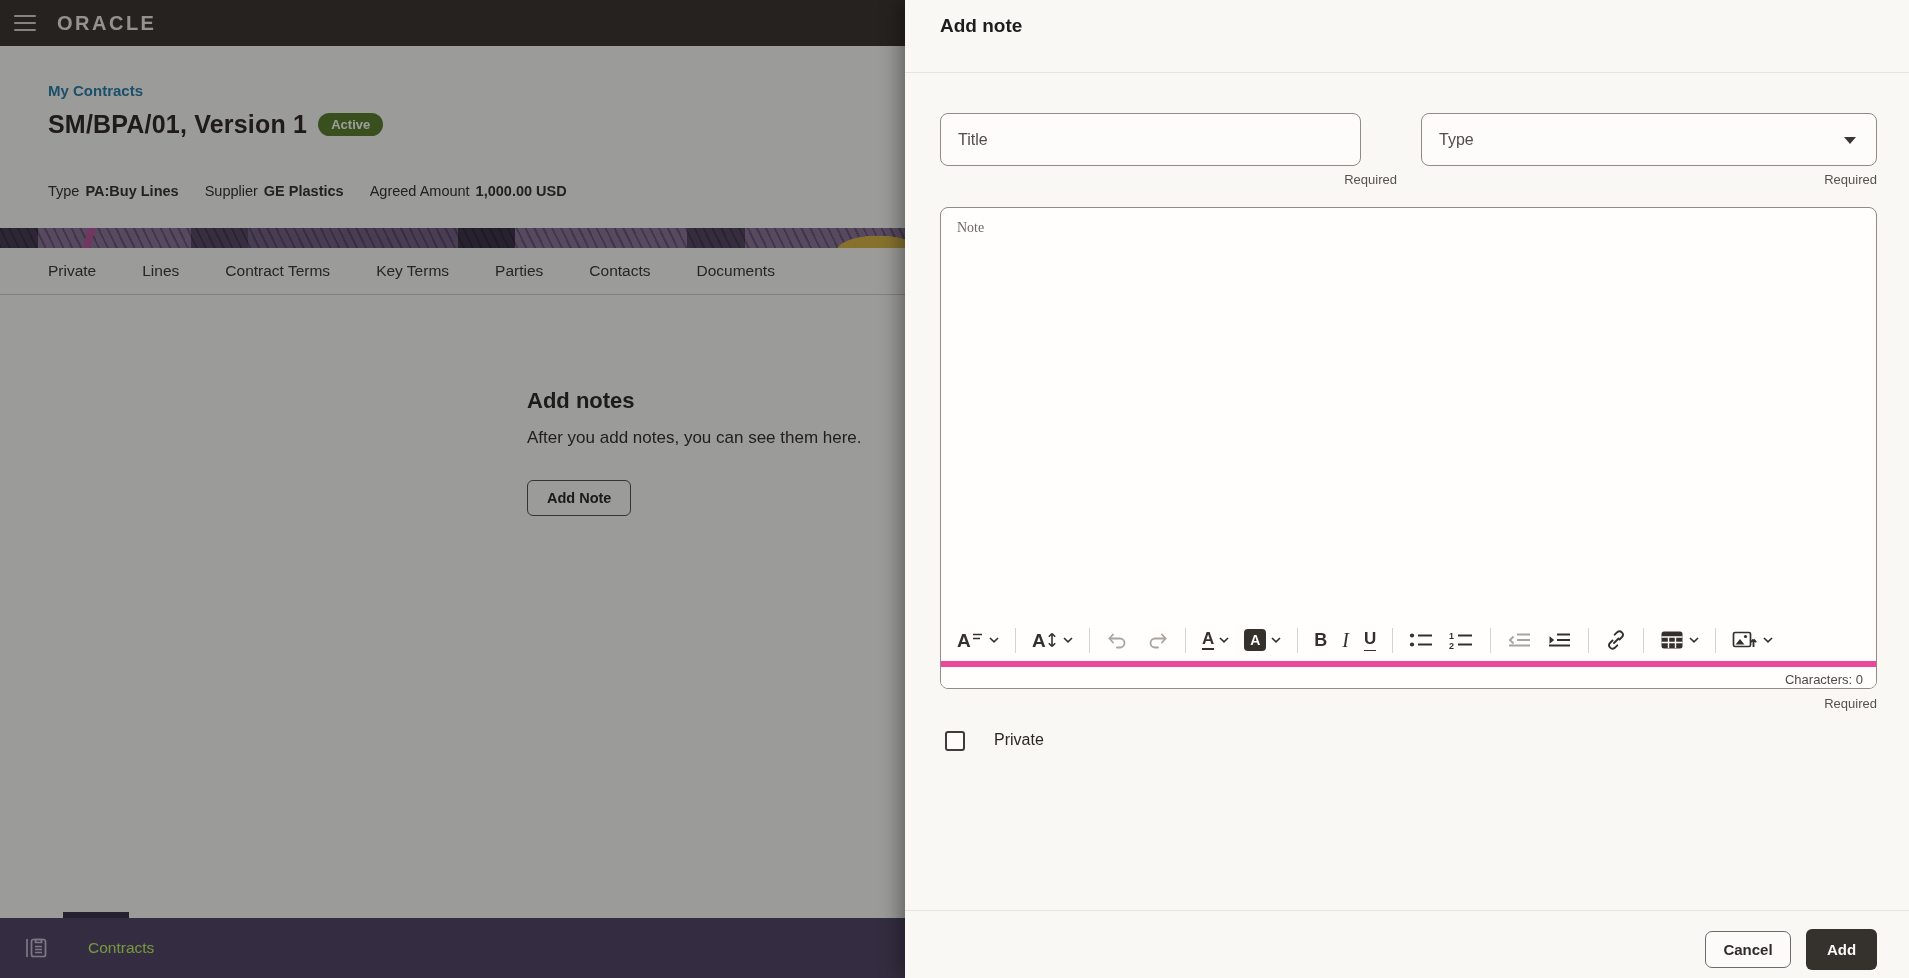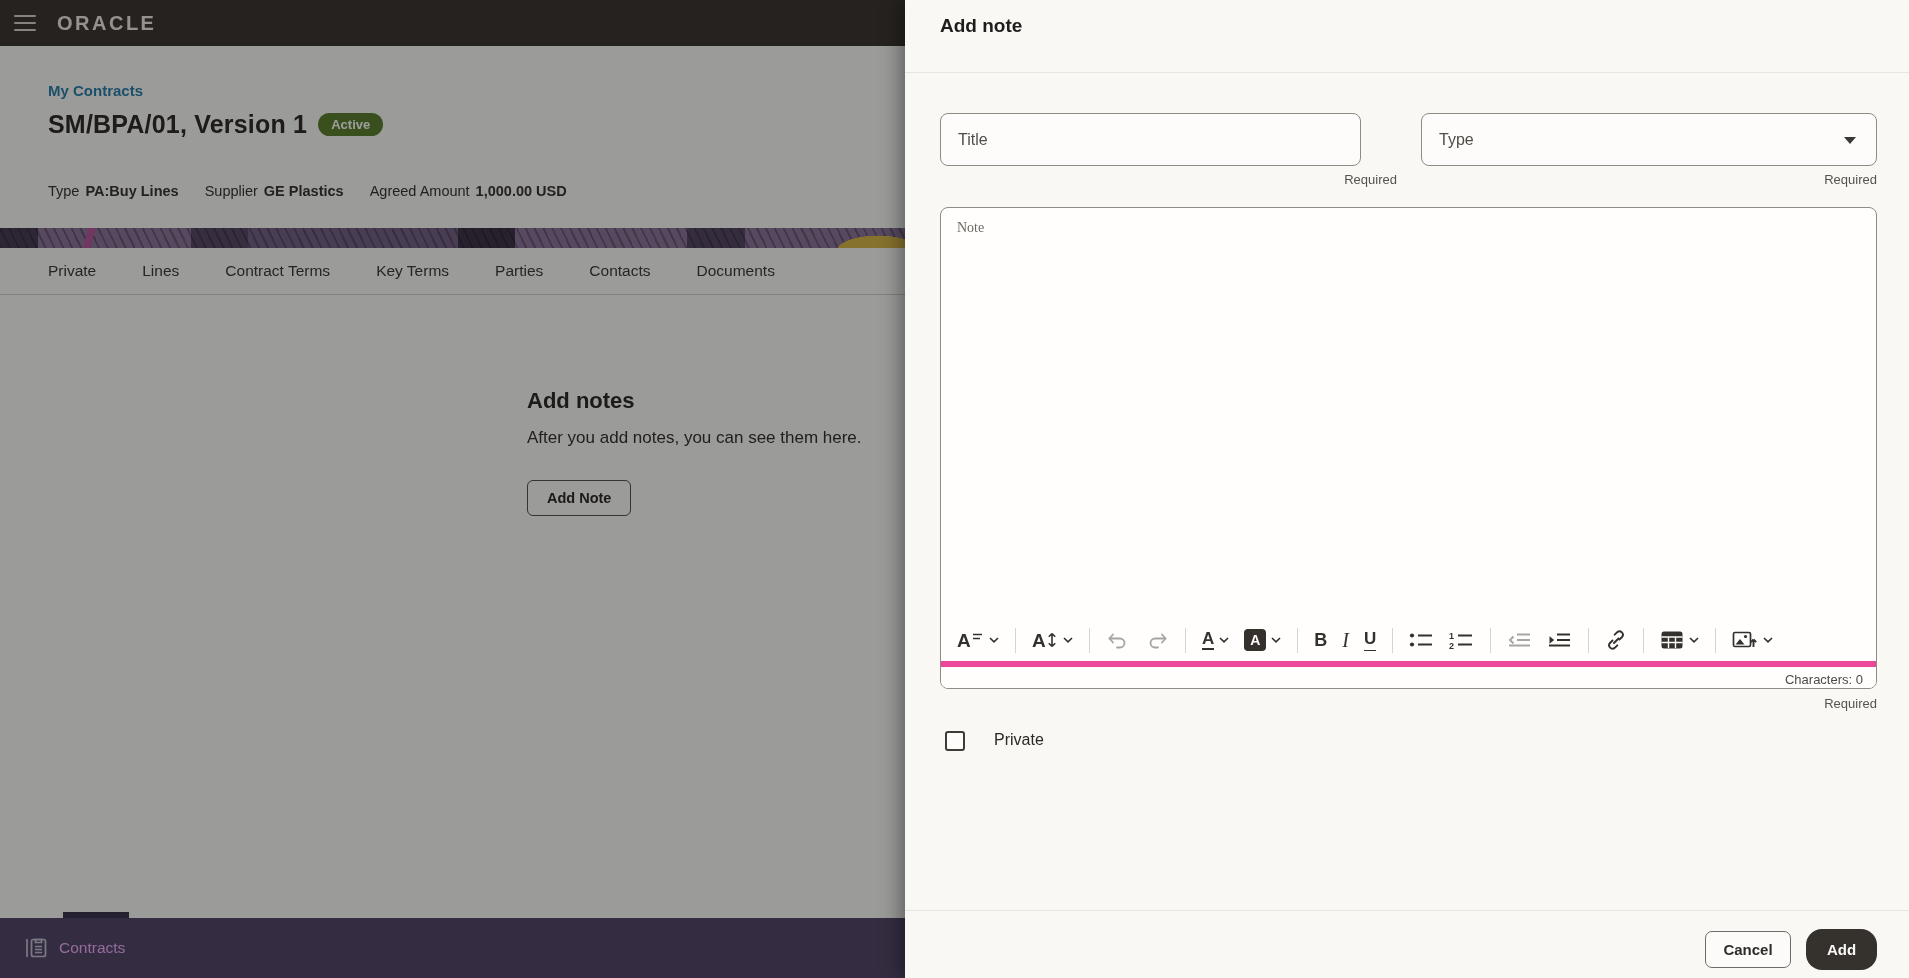--- a/index.html
+++ b/index.html
@@ -38,21 +38,21 @@
   .tab { cursor:pointer; white-space:nowrap; }
 
   .empty { position:absolute; left:527px; top:388px; }
   .empty-title { font-size:22px; font-weight:700; color:#2f2c29; }
   .empty-sub { margin-top:14px; font-size:17px; color:#37332f; white-space:nowrap; }
   .empty-btn { margin-top:32px; display:inline-block; padding:9px 19px; border:1.5px solid #57534f; border-radius:6px; font-size:14.5px; font-weight:700; color:#2f2c29; background:transparent; cursor:pointer; }
 
   .taskbar { position:absolute; left:0; bottom:0; right:0; height:60px; background:#554a6a; display:flex; align-items:center; }
   .task-notch { position:absolute; left:63px; bottom:60px; width:66px; height:6px; background:#3e3650; }
   .task-item { display:flex; align-items:center; gap:10px; margin-left:25px; cursor:pointer; }
-  .task-label { font-size:15.5px; color:#f0abfc; }
+  .task-label { font-size:15.5px; color:#bef264;margin-left:29px; }
 
   
   .scrim { position:absolute; inset:0; background:rgba(0,0,0,0.38); z-index:5; }
 
   
   .drawer { position:absolute; left:905px; top:0; width:1004px; height:978px; background:#faf8f5; z-index:10; box-shadow:-6px 0 18px rgba(0,0,0,0.35); }
   .drawer-title { position:absolute; left:35px; top:15px; font-size:19px; font-weight:800; color:#1f1d1b; }
   .hdr-divider { position:absolute; left:0; right:0; top:72px; height:1px; background:#e8e5e1; }
 
   .field-input { position:absolute; left:35px; top:113px; width:421px; height:53px; border:1px solid #908b85; border-radius:8px; background:#fdfcfa; font-family:inherit; font-size:16px; padding:0 17px; color:#2b2825; outline:none; }
@@ -76,21 +76,21 @@
   .tb-fontcolor { border-bottom:2.6px solid #34312d; padding-bottom:1px; font-size:17px; font-weight:600; line-height:1; }
   .tb-hl { width:22px; height:22px; background:#34312d; color:#fdfcfa; border-radius:4px; display:flex; align-items:center; justify-content:center; font-size:14px; font-weight:700; }
   .editor-status { height:27px; border-top:6px solid #ec4899; text-align:right; font-size:13px; color:#4e4a47; line-height:26px; padding-right:13px; background:#fffefd; }
 
   .checkbox-row { position:absolute; left:40px; top:731px; display:flex; gap:29px; cursor:pointer; }
   .checkbox { width:20px; height:20px; border:2px solid #3f3b37; border-radius:3px; background:#fdfcfa; }
   .checkbox-label { font-size:16px; color:#2b2825; }
 
   .ftr-divider { position:absolute; left:0; right:0; top:910px; height:1px; background:#e8e5e1; }
   .btn-cancel { position:absolute; left:800px; top:931px; width:86px; height:37px; border:1px solid #6f6b67; border-radius:7px; background:#fcfbf9; font-family:inherit; font-size:15px; font-weight:600; color:#2f2c29; cursor:pointer; }
-  .btn-add { position:absolute; left:901px; top:929px; width:71px; height:41px; border:none; border-radius:16px; background:#35312d; font-family:inherit; font-size:15px; font-weight:700; color:#fbfaf8; cursor:pointer; }
+  .btn-add { position:absolute; left:901px; top:929px; width:71px; height:41px; border:none; border-radius:6px; background:#35312d; font-family:inherit; font-size:15px; font-weight:700; color:#fbfaf8; cursor:pointer; }
 
   svg { display:block; }
 </style>
 </head>
 <body>
 
 <div class="screen">
 
   <div class="main">
 

